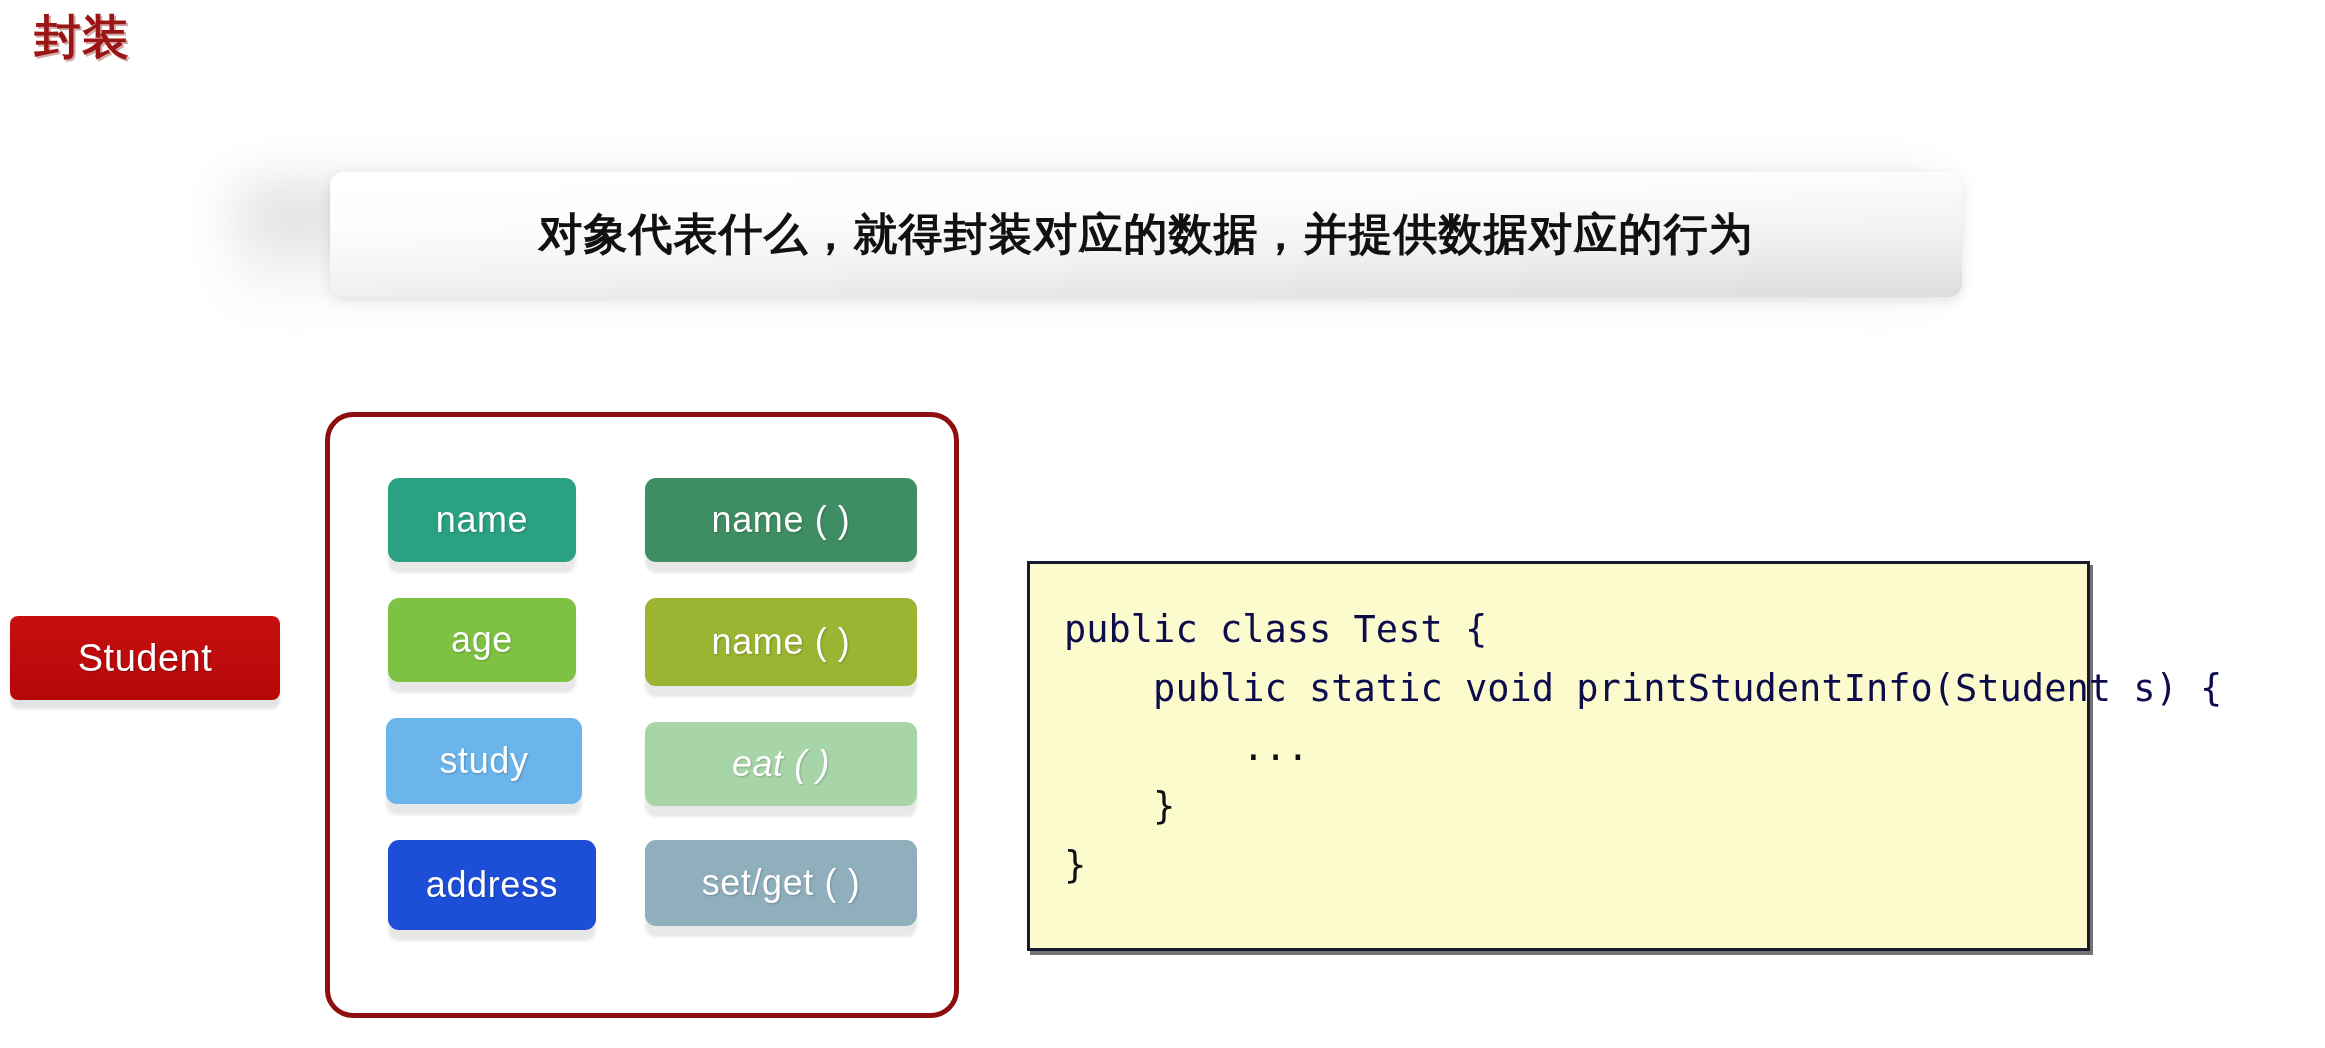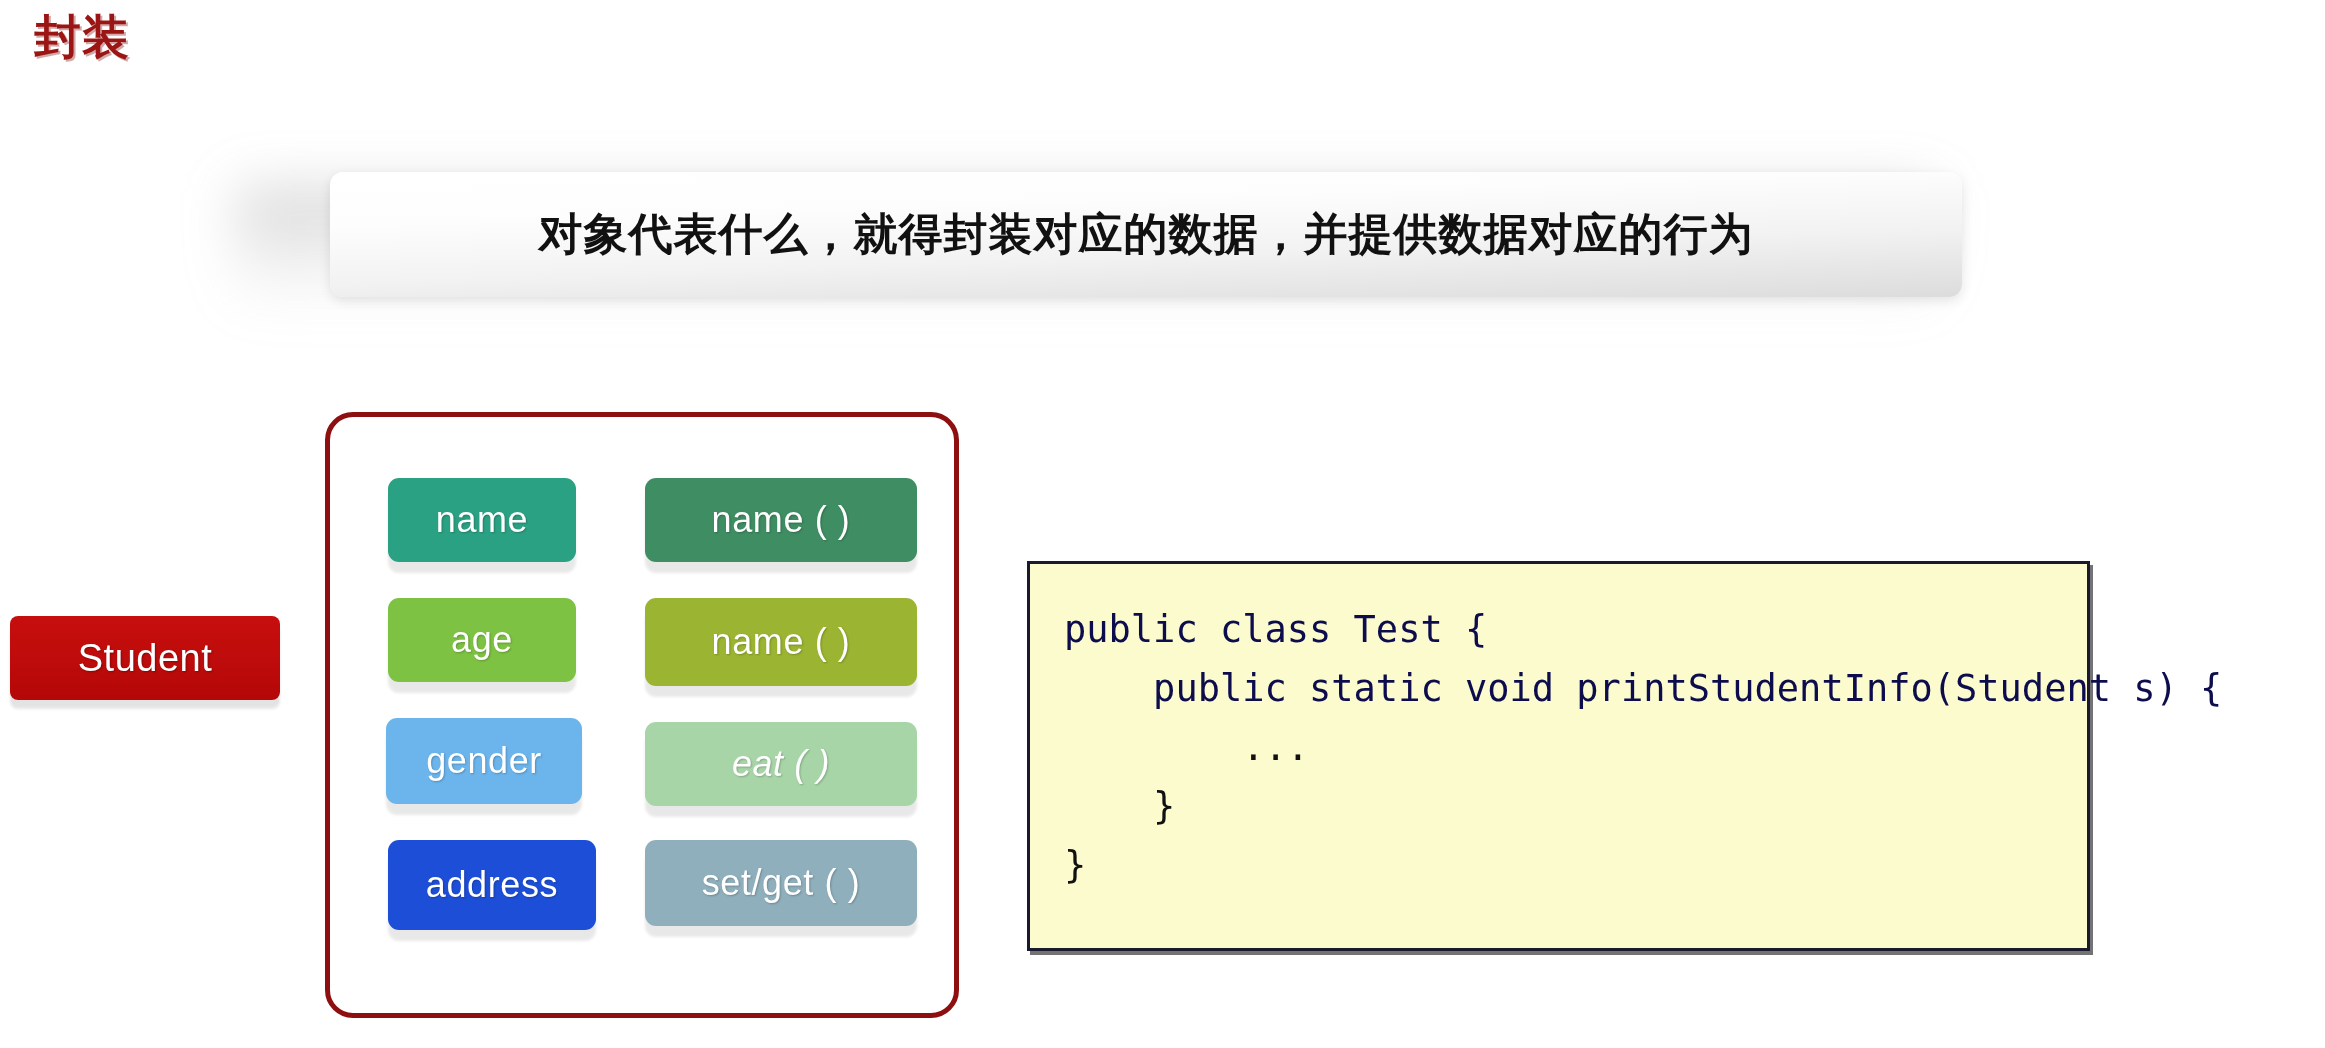--- a/index.html
+++ b/index.html
@@ -170,21 +170,21 @@
 
 <div id="class-box" style="border-color: rgb(142, 15, 15);"></div>
 
 <div class="chip" id="chip-name" style="background: rgb(43, 161, 131);">
   <span class="chip-label">name</span>
 </div>
 <div class="chip" id="chip-age" style="background: rgb(125, 194, 66);">
   <span class="chip-label">age</span>
 </div>
 <div class="chip" id="chip-gender" style="background: rgb(107, 181, 236);">
-  <span class="chip-label">gender</span>
+  <span class="chip-label">study</span>
 </div>
 <div class="chip" id="chip-address" style="background: #1d4ed8;">
   <span class="chip-label">address</span>
 </div>
 
 <div class="chip" id="chip-sleep" style="background: rgb(63, 141, 99);">
   <span class="chip-label">name ( )</span>
 </div>
 <div class="chip" id="chip-study" style="background: rgb(155, 180, 49);">
   <span class="chip-label">name ( )</span>

